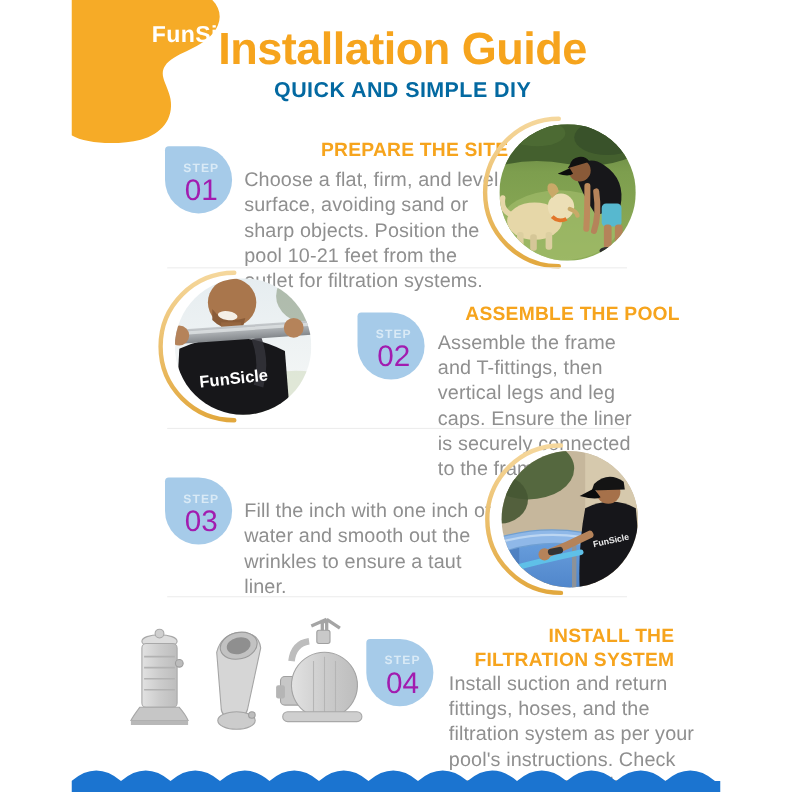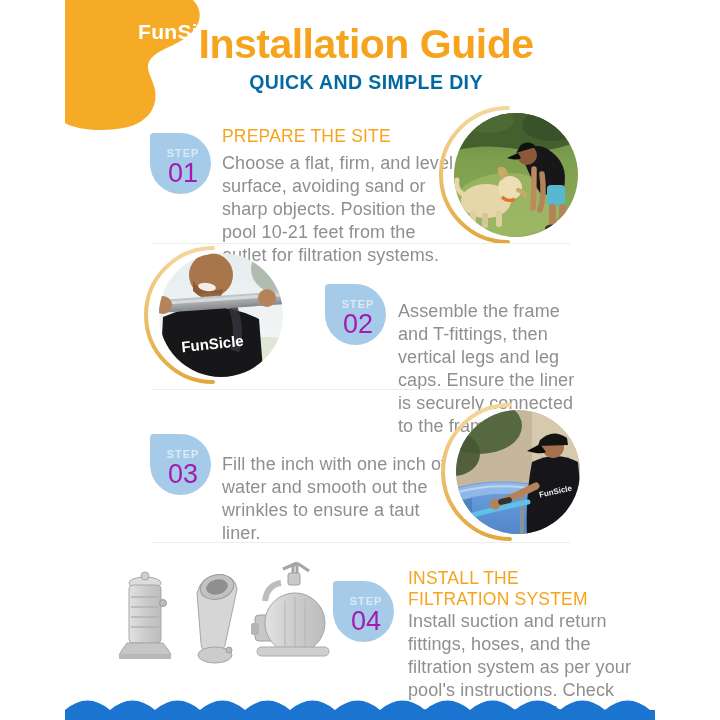--- a/index.html
+++ b/index.html
@@ -24,22 +24,22 @@
     position:absolute; width:61px; height:61px;
     background:#a6cbe9; border-radius:6% 52% 52% 52%;
     display:flex; flex-direction:column; align-items:center; justify-content:center;
     padding-top:8px; padding-left:5px;
   }
   .drop .step-word { color:#d9eaf6; font-size:11px; font-weight:bold; letter-spacing:1px; line-height:1; }
   .drop .step-num  { color:#a21caf; font-size:27px; font-weight:normal; line-height:1.05; }
 
   
   .step-title {
-    position:absolute; color:#f6a41d; font-size:17.5px; font-weight:normal;
-    letter-spacing:0.2px; line-height:1.22;
+    position:absolute; color:#f6a41d; font-size:17.5px; font-weight:bold;
+    letter-spacing:0.2px; line-height:1.22;text-align:right;
   }
   .step-body {
     position:absolute; color:#8f8f8f; font-size:18px; line-height:1.28;
     letter-spacing:0.1px;
   }
   .divider { position:absolute; left:152px; width:418px; height:1px; background:#ededed; }
   .photo { position:absolute; }
   .photo svg { display:block; }
   .wave { position:absolute; left:65px; top:699px; width:590px; height:21px; }
 </style>
@@ -152,20 +152,21 @@
         <circle cx="132" cy="63" r="9" fill="#b5835a"></circle>
 
         <text x="78" y="114" font-family="Liberation Sans, sans-serif" font-size="15" font-weight="bold" fill="#ffffff" text-anchor="middle" transform="rotate(-6 78 114)">FunSicle</text>
       </g>
     </svg>
   </div>
   <div class="drop" style="left:325px; top:284px;">
     <span class="step-word">STEP</span>
     <span class="step-num">02</span>
   </div>
+  <h2 class="step-title" style="left:398px; top:275px; width:220px;">ASSEMBLE THE POOL</h2>
   <p class="step-body" style="left:398px; top:300px; width:192px;">Assemble the frame and T-fittings, then vertical legs and leg caps. Ensure the liner is securely connected to the frame.</p>
   <div class="divider" style="top:389px;"></div>
 
   <div class="drop" style="left:150px; top:434px;">
     <span class="step-word">STEP</span>
     <span class="step-num">03</span>
   </div>
   <p class="step-body" style="left:222px; top:453px; width:232px;">Fill the inch with one inch of water and smooth out the wrinkles to ensure a taut liner.</p>
   <div class="photo" style="left:432px; top:392px;">
     <svg width="160" height="160" viewBox="0 0 160 160">

